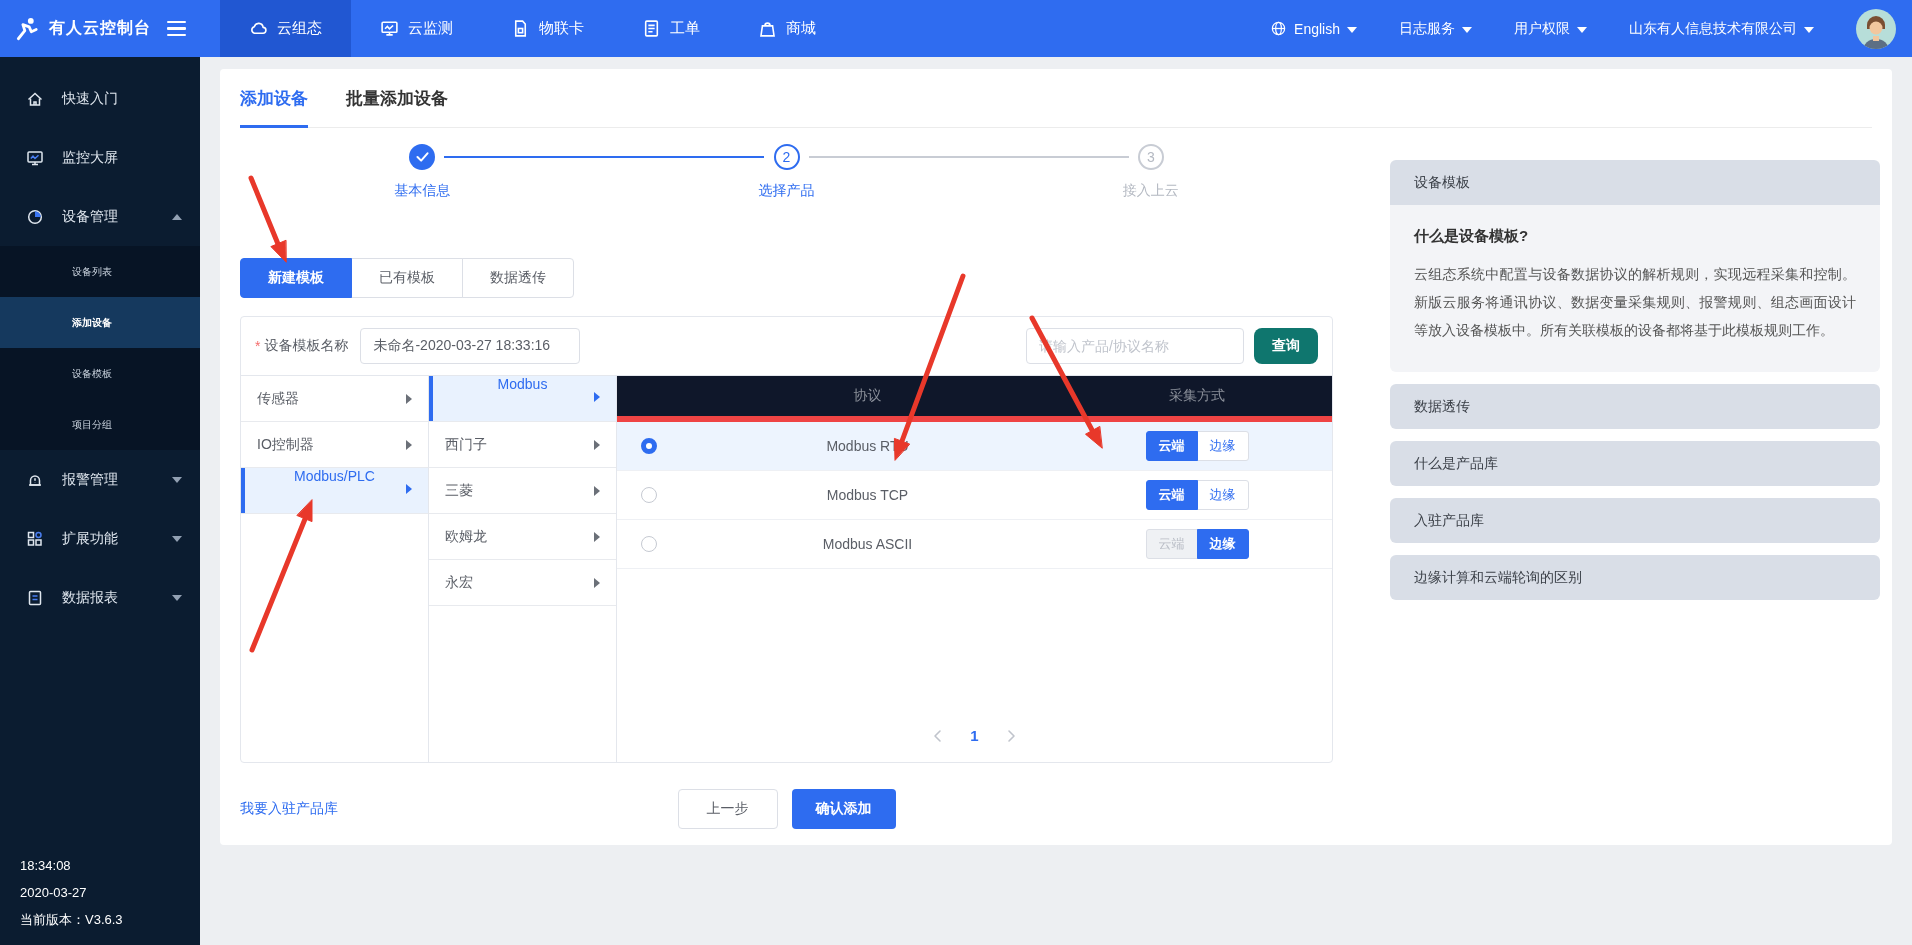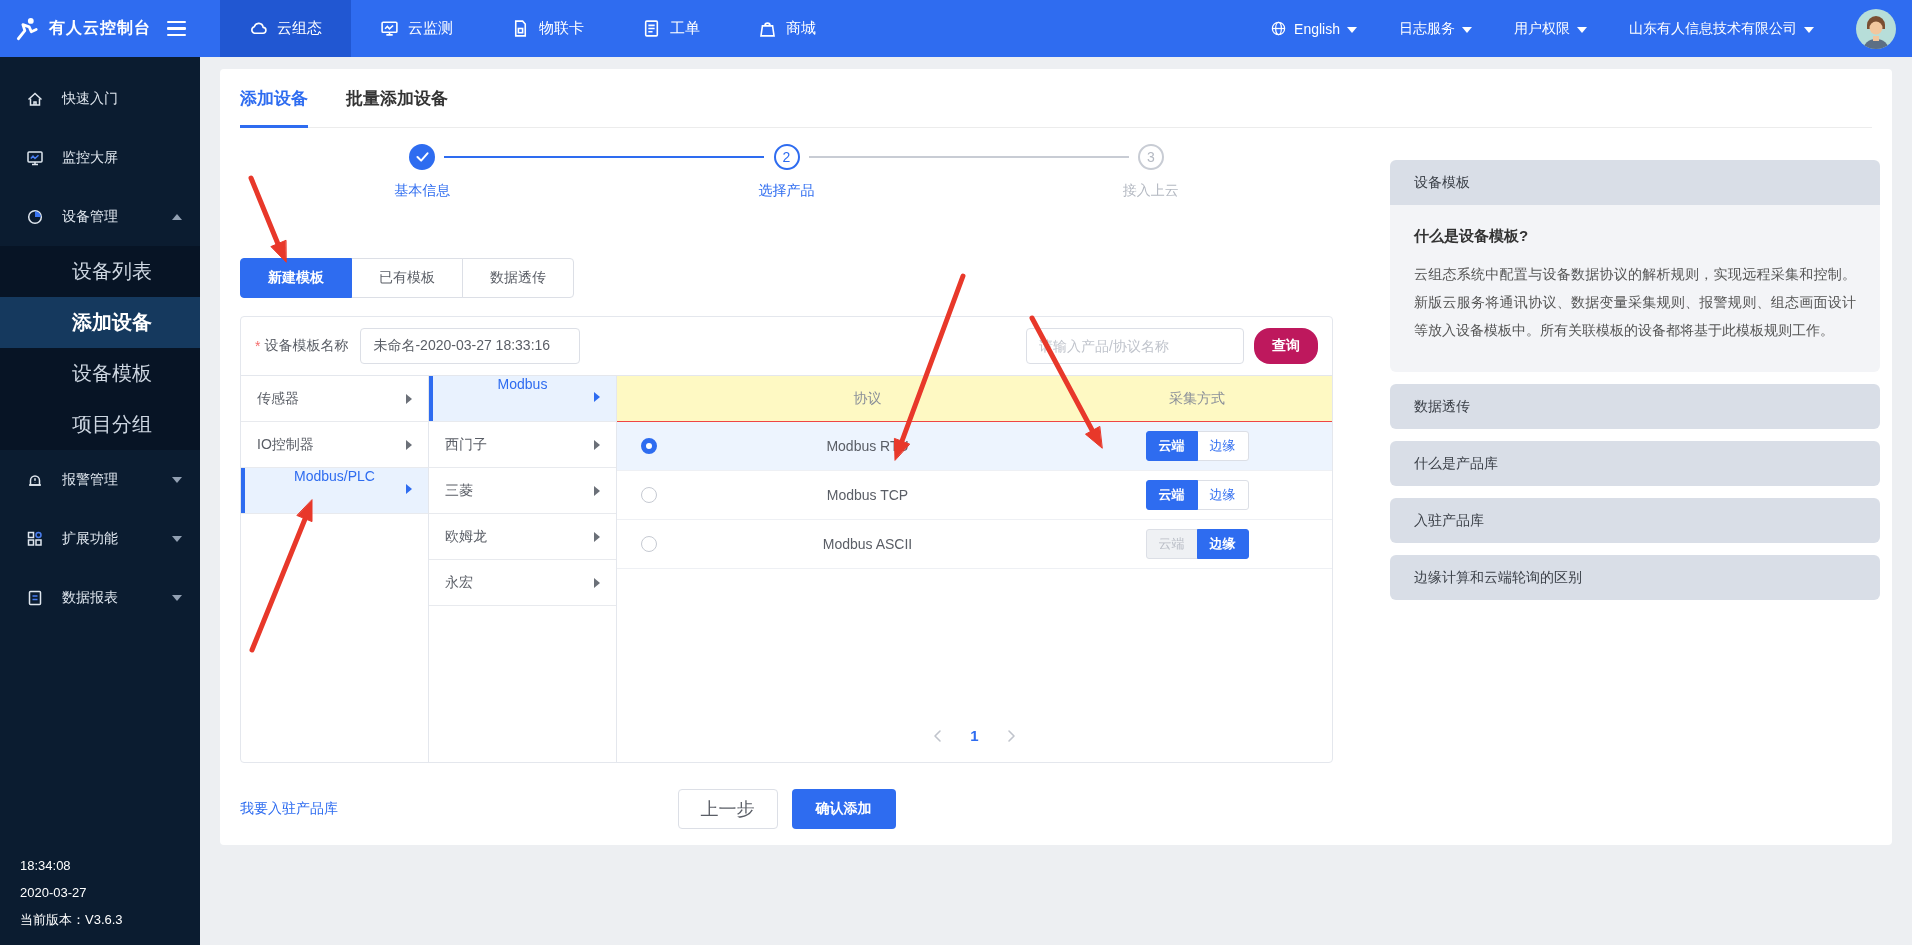--- a/index.html
+++ b/index.html
@@ -21,21 +21,21 @@
   .caret-down { width:0; height:0; border-left:5px solid transparent; border-right:5px solid transparent; border-top:6px solid #fff; margin-top:2px; }
   .avatar { width:40px; height:40px; border-radius:50%; background:#b7ded9; overflow:hidden; flex:0 0 auto; cursor:pointer; }
 
   
   .sidebar { position:absolute; top:57px; left:0; width:200px; bottom:0;
     background:#0b1c30; color:#dfe6ee; z-index:20; padding-top:12px; }
   .side-item { height:59px; display:flex; align-items:center; padding:0 18px 0 26px; gap:18px; font-size:14px; cursor:pointer;font-family:Liberation Serif, serif; }
   .side-caret-up { width:0; height:0; border-left:5px solid transparent; border-right:5px solid transparent; border-bottom:6px solid #92a0b2; margin-left:auto; }
   .side-caret-dn { width:0; height:0; border-left:5px solid transparent; border-right:5px solid transparent; border-top:6px solid #92a0b2; margin-left:auto; }
   .submenu { background:#071425; }
-  .sub-item { height:51px; display:flex; align-items:center; padding-left:72px; font-size:20px; color:#cdd6e1; cursor:pointer; }
+  .sub-item { height:51px; display:flex; align-items:center; padding-left:72px; font-size:10px; color:#cdd6e1; cursor:pointer; }
   .sub-item.active { background:#15395e; color:#fff; font-weight:bold; }
   .side-footer { position:absolute; left:0; bottom:12px; padding:0 20px; font-size:13px; line-height:27px; color:#fff; }
 
   
   .main { position:absolute; left:200px; top:57px; right:0; bottom:0; background:#edeff2; padding:12px 20px; }
   .card { background:#fff; border-radius:4px; height:776px; padding:0 20px; position:relative; }
 
   .tabs { height:59px; border-bottom:1px solid #ececec; display:flex; align-items:center; gap:38px; }
   .tab { font-size:17px; font-weight:bold; color:#333; height:100%; display:flex; align-items:center; position:relative; cursor:pointer; }
   .tab.active { color:#2e6cf0; }
@@ -73,37 +73,37 @@
   .panel { margin-top:18px; border:1px solid #e4e7ed; border-radius:4px; height:447px; display:flex; flex-direction:column; }
   .form-row { height:58px; flex:0 0 auto; display:flex; align-items:center; padding:0 14px; }
   .req { color:#f56c6c; margin-right:4px; font-size:14px; }
   .fname { font-size:14px; color:#5a5e66; }
   .text-input { width:220px; height:36px; border:1px solid #dcdfe6; border-radius:4px; margin-left:12px; padding:0 12px;
     font-size:14px; color:#5a5e66; font-family:inherit; outline:none; background:#fff; }
   .spacer { flex:1; }
   .search-input { width:218px; height:36px; border:1px solid #dcdfe6; border-radius:4px; padding:0 12px;
     font-size:14px; color:#5a5e66; font-family:inherit; outline:none; }
   .search-input::placeholder { color:#c0c4cc; }
-  .query-btn { width:64px; height:36px; margin-left:10px; background:#be185d; color:#fff; border:none; border-radius:16px;
+  .query-btn { width:64px; height:36px; margin-left:10px; background:#0f766e; color:#fff; border:none; border-radius:8px;
     font-size:14px; font-weight:bold; cursor:pointer; font-family:inherit; }
 
   
   .browser { flex:1; display:flex; border-top:1px solid #e4e7ed; min-height:0; }
   .cat-col { width:188px; flex:0 0 auto; border-right:1px solid #e4e7ed; }
   .cat-cell { height:46px; display:flex; align-items:center; padding:0 16px; font-size:14px; color:#5a5e66;
     border-bottom:1px solid #e8eaee; cursor:pointer; }
   .tri { width:0; height:0; border-top:5px solid transparent; border-bottom:5px solid transparent;
     border-left:6px solid #6b7078; margin-left:auto; }
   .cat-cell.selected { background:#e9f2fe; color:#2e6cf0; box-shadow:inset 4px 0 0 #2e6cf0;flex-direction:column; }
   .cat-cell.selected .tri { border-left-color:#2e6cf0; }
 
   
   .ptable { flex:1; display:flex; flex-direction:column; min-height:0; }
-  .pt-header { height:46px; flex:0 0 auto; display:flex; align-items:center; background:#fef9c3;
-    border-bottom:1px solid #ef4444; font-size:14px; color:#8a8f99;font-family:Liberation Mono, monospace; }
+  .pt-header { height:46px; flex:0 0 auto; display:flex; align-items:center; background:#0f172a;
+    border-bottom:6px solid #ef4444; font-size:14px; color:#8a8f99;font-family:Liberation Mono, monospace; }
   .col-radio { width:56px; flex:0 0 auto; display:flex; }
   .col-proto { flex:1; text-align:center; }
   .col-mode { width:270px; flex:0 0 auto; text-align:center; }
   .pt-row { height:49px; flex:0 0 auto; display:flex; align-items:center; border-bottom:1px solid #eef0f4;
     font-size:14px; color:#5a5e66; cursor:pointer; }
   .pt-row.selected { background:#edf4fe; }
   .radio { width:16px; height:16px; border-radius:50%; border:1px solid #c6cad2; background:#fff; margin-left:24px; cursor:pointer; }
   .radio.checked { border:5px solid #2e6cf0; }
   .mode-group { display:inline-flex; }
   .mode-btn { min-width:52px; height:30px; display:inline-flex; align-items:center; justify-content:center;
@@ -115,21 +115,21 @@
   .mode-btn.muted { background:#eff1f4; color:#b9bdc6; }
   .pagination { margin-top:auto; display:flex; align-items:center; justify-content:center; gap:28px; padding:14px 0 18px; }
   .pg-arrow { cursor:pointer; display:flex; }
   .pg-num { color:#2e6cf0; font-weight:bold; font-size:15px; cursor:pointer; }
 
   
   .actions-row { margin-top:26px; height:40px; display:flex; align-items:center; position:relative; }
   .join-link { color:#2e6cf0; font-size:14px; cursor:pointer; }
   .action-btns { position:absolute; left:50%; transform:translateX(-50%); display:flex; gap:14px; }
   .prev-btn { width:100px; height:40px; border:1px solid #dcdfe6; background:#fff; border-radius:4px;
-    font-size:18px; color:#5a5e66; cursor:pointer; font-family:inherit; }
+    font-size:14px; color:#5a5e66; cursor:pointer; font-family:inherit; }
   .confirm-btn { width:104px; height:40px; background:#2e6cf0; border:none; border-radius:4px;
     font-size:14px; font-weight:bold; color:#fff; cursor:pointer; font-family:inherit; }
 
   
   .help-col { margin-left:57px; margin-top:32px; width:490px; flex:0 0 auto; }
   .help-section { border-radius:6px; overflow:hidden; }
   .help-section + .help-section { margin-top:12px; }
   .help-header { height:45px; background:#d9dee7; display:flex; align-items:center; padding:0 24px;
     font-size:14px; color:#3a3f47; cursor:pointer; }
   .help-body { background:#f3f4f7; padding:22px 24px 28px; }

